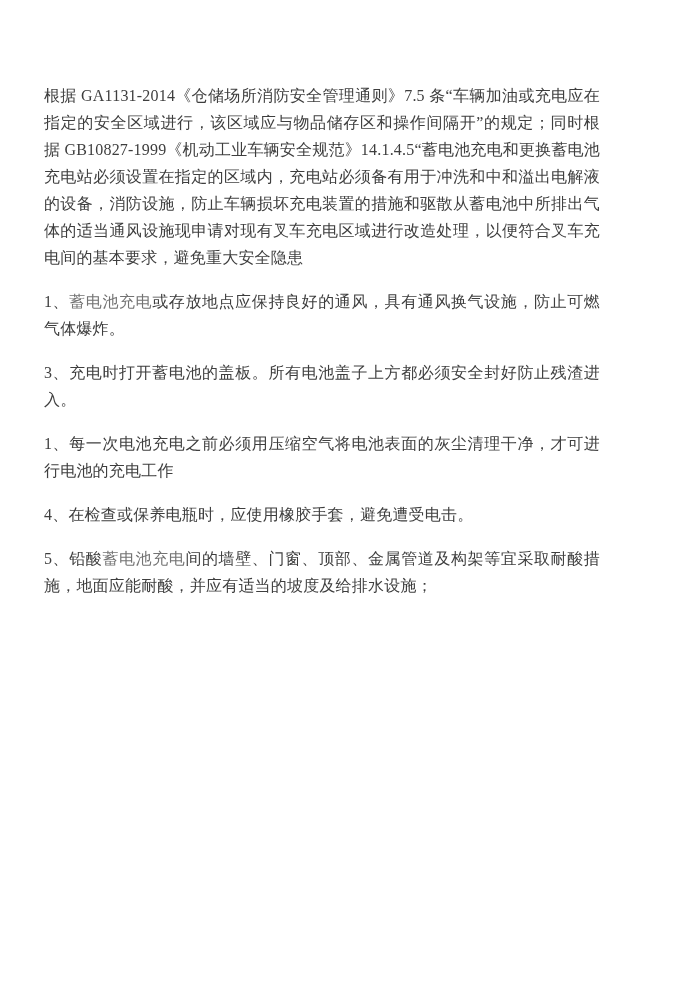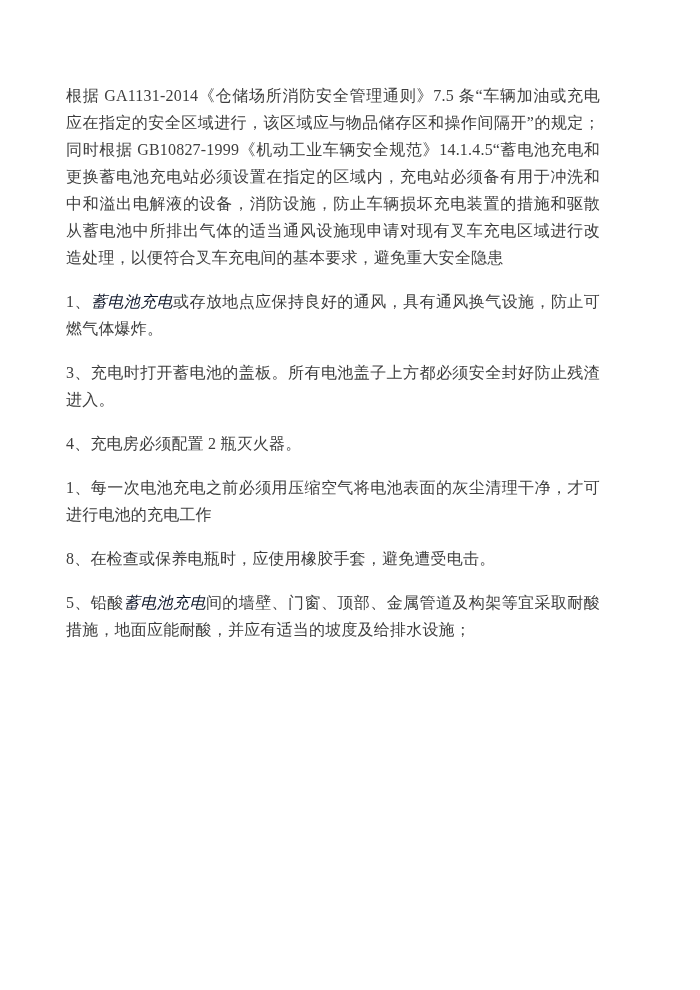--- a/index.html
+++ b/index.html
@@ -10,55 +10,53 @@
     width: 700px;
     height: 990px;
     background: #ffffff;
     overflow: hidden;
     font-family: "Liberation Serif", "DejaVu Serif", serif;
   }
   .page {
     box-sizing: border-box;
     width: 700px;
     height: 990px;
-    padding: 82px 100px 0 66px;
+    padding: 82px 100px 0 44px;
     background: #ffffff;
   }
   .para {
     margin: 0 0 17px 0;
     font-size: 16px;
     line-height: 27px;
     color: #3e3e3e;
     text-align: justify;
     letter-spacing: 0.2px;
   }
   .link {
-    color: #0f172a;
+    color: #737373;
     text-decoration: none;
     cursor: pointer;
-    font-style: italic;
   }
 </style>
 </head>
 <body>
 
 <div class="page">
 
   <p class="para">根据 GA1131-2014《仓储场所消防安全管理通则》7.5 条“车辆加油或充电应在指定的安全区域进行，该区域应与物品储存区和操作间隔开”的规定；同时根据 GB10827-1999《机动工业车辆安全规范》14.1.4.5“蓄电池充电和更换蓄电池充电站必须设置在指定的区域内，充电站必须备有用于冲洗和中和溢出电解液的设备，消防设施，防止车辆损坏充电装置的措施和驱散从蓄电池中所排出气体的适当通风设施现申请对现有叉车充电区域进行改造处理，以便符合叉车充电间的基本要求，避免重大安全隐患</p>
 
 
   <p class="para"><span>1、</span><a class="link">蓄电池充电</a><span>或存放地点应保持良好的通风，具有通风换气设施，防止可燃气体爆炸。</span></p>
 
 
   <p class="para">3、充电时打开蓄电池的盖板。所有电池盖子上方都必须安全封好防止残渣进入。</p>
 
-  <p class="para">4、充电房必须配置 2 瓶灭火器。</p>
 
   <p class="para">1、每一次电池充电之前必须用压缩空气将电池表面的灰尘清理干净，才可进行电池的充电工作</p>
 
 
 
-  <p class="para">8、在检查或保养电瓶时，应使用橡胶手套，避免遭受电击。</p>
+  <p class="para">4、在检查或保养电瓶时，应使用橡胶手套，避免遭受电击。</p>
 
 
   <p class="para"><span>5、铅酸</span><a class="link">蓄电池充电</a><span>间的墙壁、门窗、顶部、金属管道及构架等宜采取耐酸措施，地面应能耐酸，并应有适当的坡度及给排水设施；</span></p>
 
 </div>
 
 </body></html>

